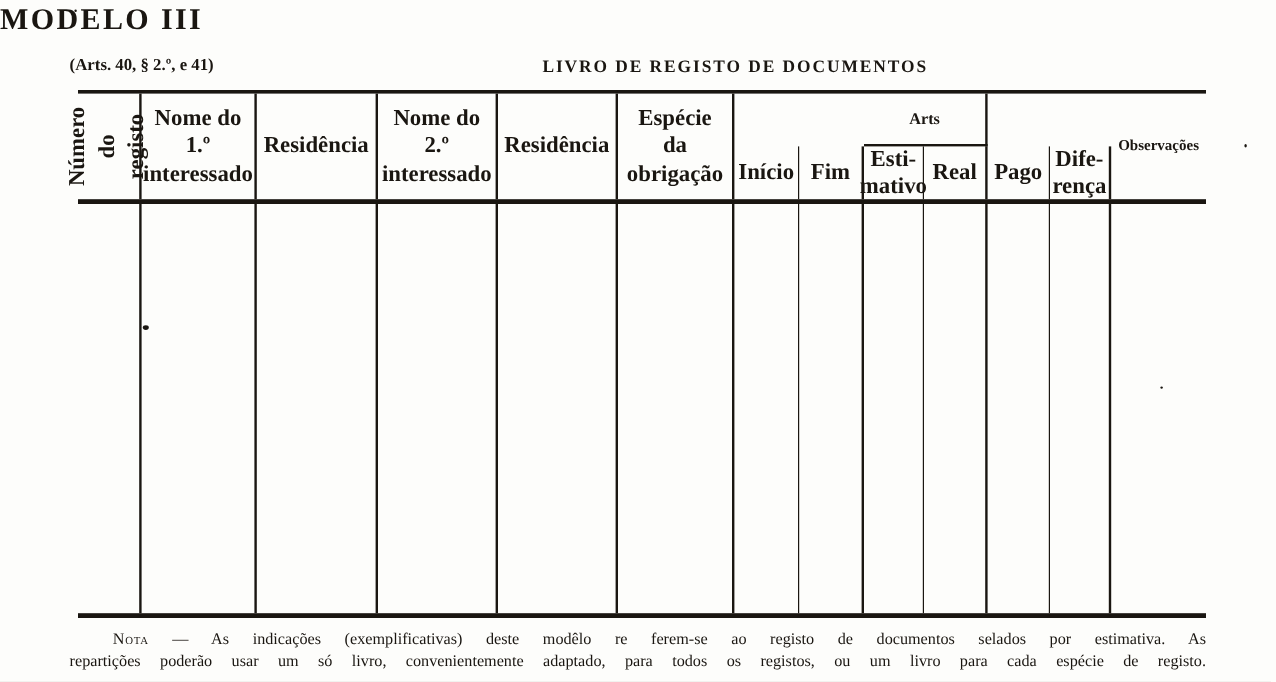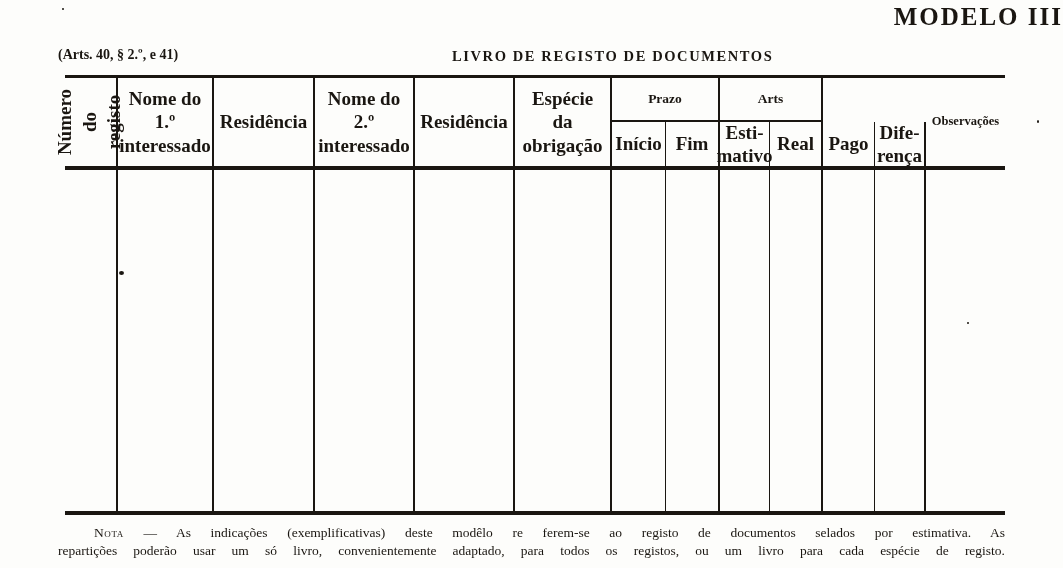--- a/index.html
+++ b/index.html
@@ -14,21 +14,21 @@
     height: 568px;
     background: var(--paper);
     font-family: "Liberation Serif", "DejaVu Serif", serif;
     color: var(--ink);
     overflow: hidden;
   }
   .doc-title {
     position: absolute;
     top: 3px; left: 0;
     width: 100%;
-    text-align: right;
+    text-align: left;
     font-size: 25px;
     font-weight: bold;
     letter-spacing: 2px;
   }
   .statute {
     position: absolute;
     top: 47px; left: 58px;
     font-size: 14px;
     font-weight: bold;
   }
@@ -129,21 +129,20 @@
 interessado</div>
       <div class="cell span2 c3 b2">Residência</div>
       <div class="cell span2 c4 b2">Nome do
 2.º
 interessado</div>
       <div class="cell span2 c5 b2">Residência</div>
       <div class="cell span2 c6 b2">Espécie
 da
 obrigação</div>
 
-      <div class="cell row1 g78 b2">Prazo</div>
       <div class="cell row2 c7 b1">Início</div>
       <div class="cell row2 c8 b2">Fim</div>
 
       <div class="cell row1 g910 b2">Arts</div>
       <div class="cell row2 c9 b1">Esti-
 mativo</div>
       <div class="cell row2 c10 b2">Real</div>
 
       <div class="cell row2 c11 b1">Pago</div>
       <div class="cell row2 c12 b2">Dife-

